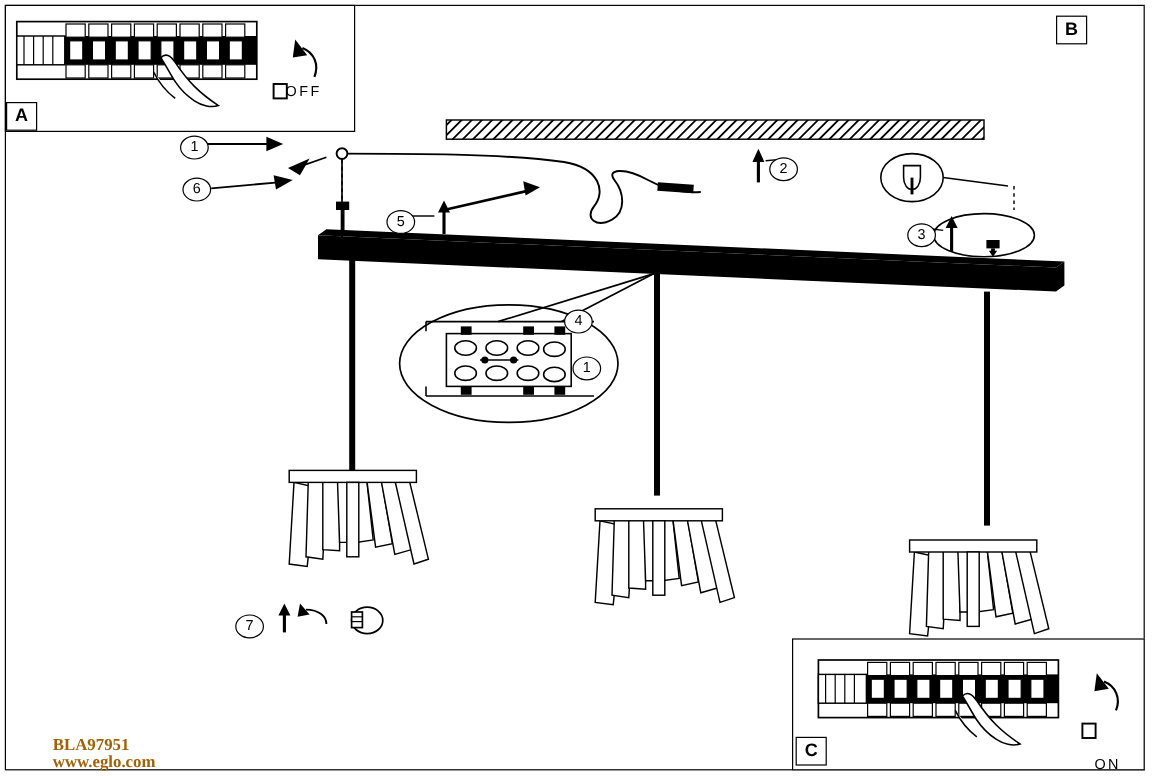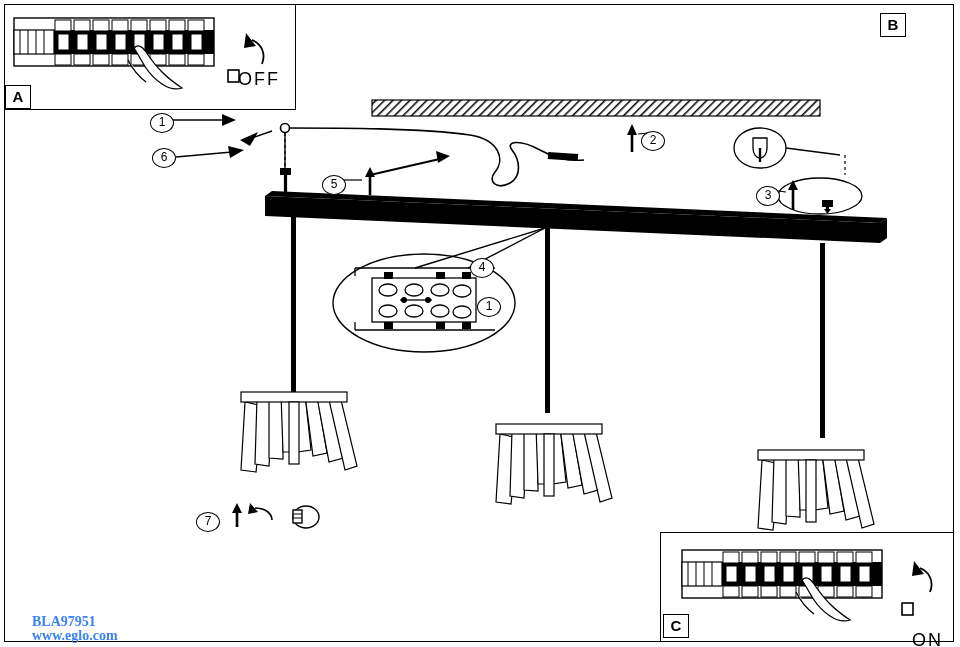--- a/index.html
+++ b/index.html
@@ -62,35 +62,35 @@
     line-height: 22px;
     width: 26px;
     height: 24px;
     font-family: "Liberation Sans", sans-serif;
   }
   #tag-a { left: 5px; top: 85px; }
   #tag-b { left: 880px; top: 13px; }
   #tag-c { left: 663px; top: 614px; }
   .onoff-label {
     position: absolute;
-    font-size: 18px;
+    font-size: 12px;
     letter-spacing: 2px;
     font-family: "Liberation Sans", sans-serif;
   }
   #off-label { left: 238px; top: 69px; }
   #on-label  { left: 912px; top: 630px; }
   #brand {
     position: absolute;
-    left: 32px;
+    left: 44px;
     top: 615px;
     font-family: "Liberation Serif", serif;
     font-weight: bold;
     font-size: 14px;
     line-height: 14px;
-    color: #3b82f6;
+    color: #a16207;
   }
   #brand div { white-space: nowrap; }
   .callout {
     position: absolute;
     width: 22px;
     height: 18px;
     border: 1.3px solid #000;
     border-radius: 50%;
     text-align: center;
     font-size: 12px;

